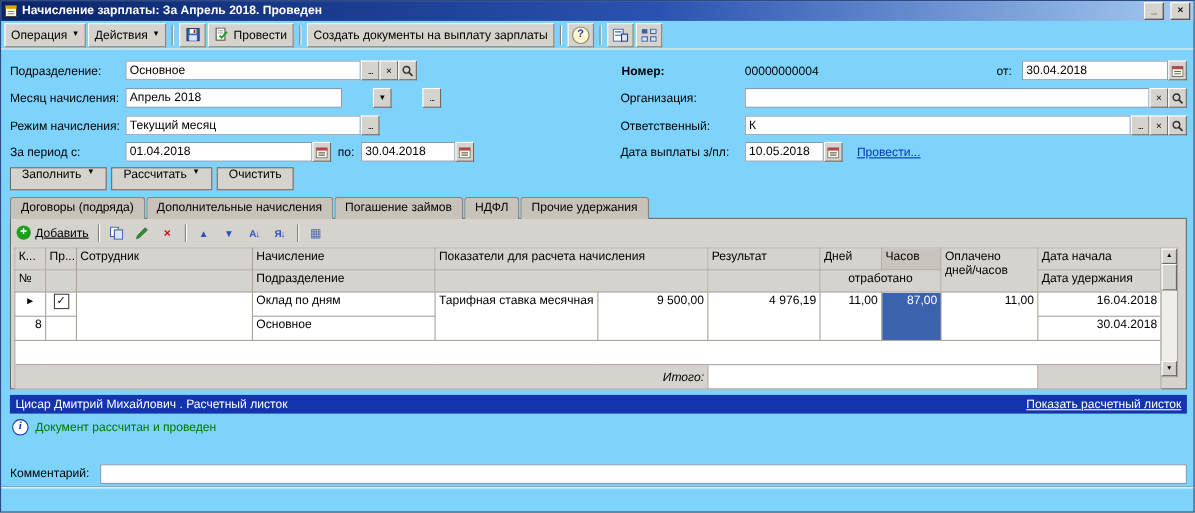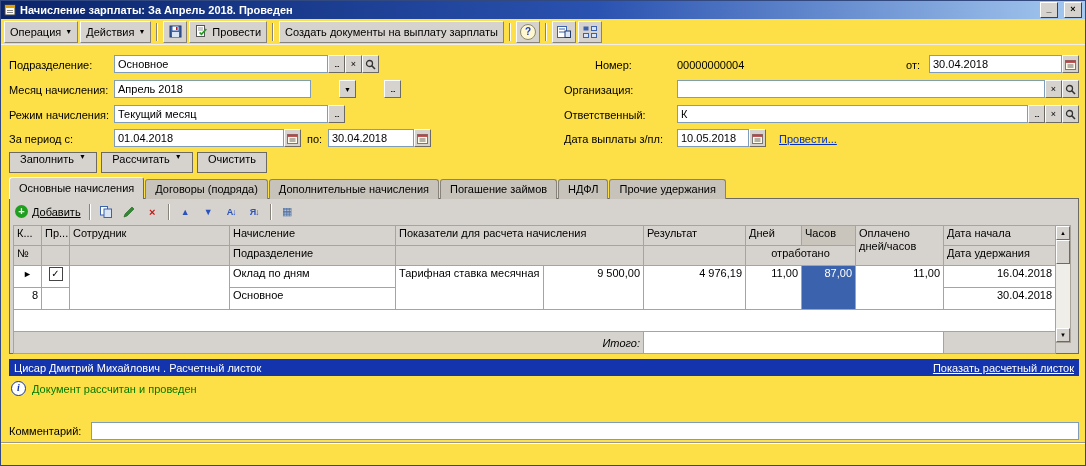--- a/index.html
+++ b/index.html
@@ -1,16 +1,16 @@
 <!DOCTYPE html>
 <html><head>
 <meta charset="utf-8">
 <style>
   html,body { margin:0; padding:0; background:#808080; }
-  .window { position:relative; width:1086px; height:466px; background:#fde047;
+  .window { position:relative; width:1086px; height:466px; background:#7dd3fc;
     font-family:"Liberation Sans", sans-serif; font-size:11px; color:#000;
     border:1px solid #31497e; box-sizing:border-box; overflow:hidden; }
 
   
   .titlebar { position:absolute; left:0; top:0; right:0; height:18px;
     background:linear-gradient(90deg,#0a246a 0%,#2a52b0 55%,#a6caf0 100%);
     color:#fff; font-weight:bold; display:flex; align-items:center; gap:4px; padding:0 3px; box-sizing:border-box; }
   .titlebar .ttext { flex:1; white-space:nowrap; overflow:hidden; }
   .tbtn { width:16px; height:14px; background:#d6d3ce; color:#000; font-size:9px; font-weight:bold;
     line-height:12px; text-align:center; border:1px solid; border-color:#fff #404040 #404040 #fff; margin-left:2px; }
@@ -246,21 +246,21 @@
           <svg width="11" height="11" viewBox="0 0 11 11">
             <rect x="0.5" y="1.5" width="10" height="9" fill="#fffbe8" stroke="#777"></rect>
             <rect x="0.5" y="1.5" width="10" height="2.4" fill="#b44"></rect>
             <line x1="2.5" y1="6" x2="8.5" y2="6" stroke="#666"></line>
             <line x1="2.5" y1="8" x2="8.5" y2="8" stroke="#666"></line>
           </svg>
         </span>
     </div>
   </div>
 
-  <span class="lbl" style="left:594px;top:55px;">Номер:</span>
+  <span class="lbl" style="left:564px;top:55px;font-weight:bold;">Номер:</span>
   <span class="flat" style="left:676px;top:55px;">00000000004</span>
   <span class="lbl" style="left:905px;top:55px;">от:</span>
   <div class="fgroup" style="left:928px;top:54px;">
     <div class="fld" style="width:133px;">30.04.2018</div>
     <div class="fbtn">
       <span style="display:inline-flex;">
           <svg width="11" height="11" viewBox="0 0 11 11">
             <rect x="0.5" y="1.5" width="10" height="9" fill="#fffbe8" stroke="#777"></rect>
             <rect x="0.5" y="1.5" width="10" height="2.4" fill="#b44"></rect>
             <line x1="2.5" y1="6" x2="8.5" y2="6" stroke="#666"></line>
@@ -327,21 +327,20 @@
   </div>
   <div class="act-btn" style="left:100px;top:151px;width:92px;">
     <span>Рассчитать</span>
     <span class="dd">▼</span>
   </div>
   <div class="act-btn" style="left:196px;top:151px;width:70px;">
     <span>Очистить</span>
   </div>
 
   <div class="tabs">
-    <div class="tab active">Основные начисления</div>
     <div class="tab">Договоры (подряда)</div>
     <div class="tab">Дополнительные начисления</div>
     <div class="tab">Погашение займов</div>
     <div class="tab">НДФЛ</div>
     <div class="tab">Прочие удержания</div>
   </div>
 
   <div class="panel">
     <div class="gtb">
       <div class="ico" style="width:auto;gap:4px;padding:0 2px;">

